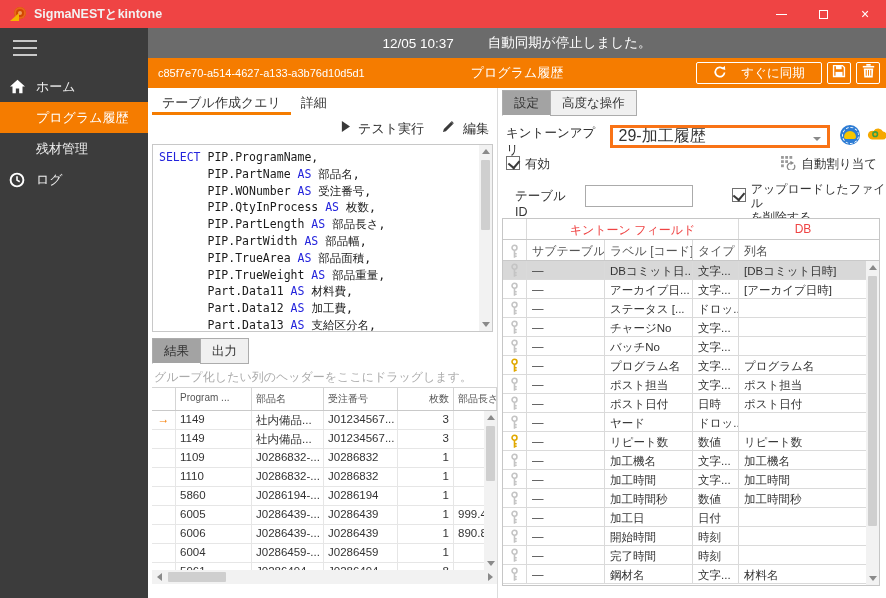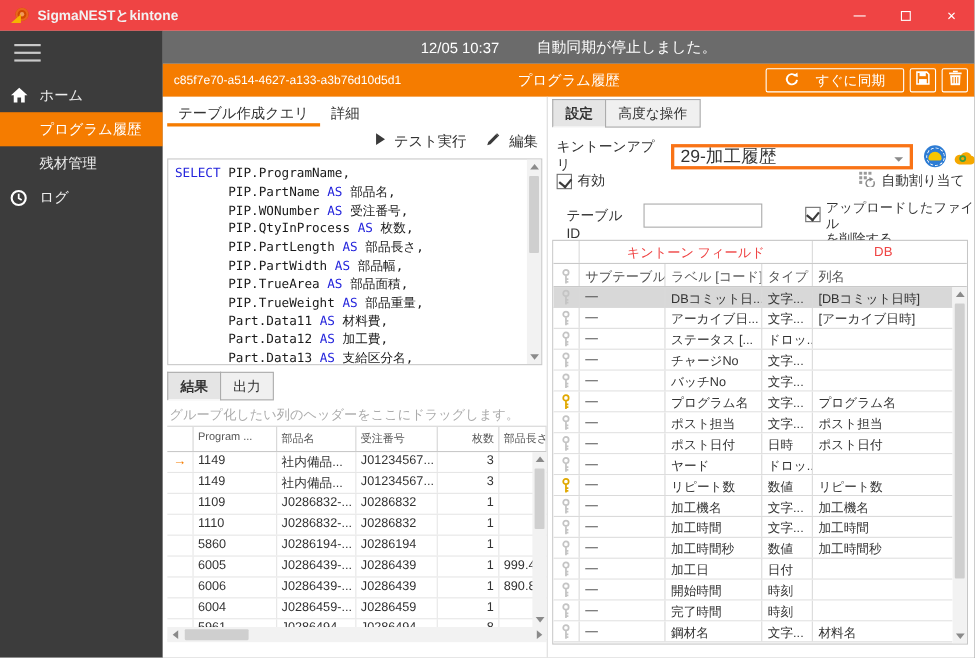--- a/index.html
+++ b/index.html
@@ -70,42 +70,42 @@
   .vscroll .arr.up { top:0; } .vscroll .arr.down { bottom:0; }
   .vscroll .thumb { position:absolute; left:2px; width:9px; background:#CFCFCF; border-radius:1px; }
   .tri-up { width:0;height:0;border-left:4px solid transparent;border-right:4px solid transparent;border-bottom:5px solid #8A8A8A; }
   .tri-down { width:0;height:0;border-left:4px solid transparent;border-right:4px solid transparent;border-top:5px solid #8A8A8A; }
   .tri-left { width:0;height:0;border-top:4px solid transparent;border-bottom:4px solid transparent;border-right:5px solid #8A8A8A; }
   .tri-right { width:0;height:0;border-top:4px solid transparent;border-bottom:4px solid transparent;border-left:5px solid #8A8A8A; }
 
   
   .rtabs { position:absolute; left:4px; top:250px; display:flex; }
   .boxtab { border:1px solid #ACACAC; padding:4px 11px 3px; font-size:12.5px; color:#333; background:#F0F0F0; margin-right:-1px; }
-  .boxtab.active { background:#e5e5e5; border-bottom-color:#fff;font-weight:bold; }
+  .boxtab.active { background:#a3a3a3; border-bottom-color:#fff; }
   .group-hint { position:absolute; left:6px; top:281px; font-size:12px; color:#ABABAB; }
 
   
   .grid { position:absolute; left:4px; top:299px; width:345px; height:197px; border-top:1px solid #D5D5D5; overflow:hidden; }
   .g-row { display:flex; height:19px; border-bottom:1px solid #E6E6E6; }
   .g-row.hdr { height:23px; border-bottom:1px solid #C9C9C9; color:#555; }
   .g-cell { flex:none; border-right:1px solid #E6E6E6; font-size:11.5px; color:#333; padding:2px 4px 0;
             overflow:hidden; white-space:nowrap; }
   .g-row.hdr .g-cell { font-size:10px; padding-top:4px; color:#555; border-right:1px solid #D5D5D5; }
   .g-c0 { width:24px; text-align:center; color:#F57C00; font-size:12px; padding:1px 0 0; }
   .g-c1 { width:76px; } .g-c2 { width:72px; } .g-c3 { width:74px; }
   .g-c4 { width:56px; text-align:right; } .g-c5 { width:43px; text-align:right; border-right:none; }
   .grid .vscroll { top:23px; bottom:14px; right:0; }
   .hscroll { position:absolute; left:0; right:0; bottom:0; height:14px; background:#F2F2F2; }
   .hscroll .arr { position:absolute; top:0; width:14px; height:14px; display:flex; align-items:center; justify-content:center; }
   .hscroll .arr.left { left:0; } .hscroll .arr.right { right:0; }
   .hscroll .thumb { position:absolute; left:16px; top:2px; width:58px; height:10px; background:#CFCFCF; border-radius:1px; }
 
   
   .stabs { position:absolute; left:4px; top:2px; display:flex; }
-  .form-row { position:absolute; left:0; width:389px; display:flex; align-items:center; font-size:12.5px; color:#333; }
+  .form-row { position:absolute; left:0; width:389px; display:flex; font-size:12.5px; color:#333; }
   .lbl { color:#333; }
   .combo { position:relative; width:237px; height:23px; border:3px solid #f97316; background:#fff; font-size:16px;
            display:flex; align-items:center; padding-left:6px; }
   .combo .tri-down { position:absolute; right:6px; top:9px; border-left-width:4px; border-right-width:4px; border-top-width:4px; }
   .checkbox { width:14px; height:14px; border:1px solid #707070; background:#fff; position:relative; flex:none; }
   .checkbox.checked::after { content:""; position:absolute; left:2.5px; top:1px; width:6px; height:8px;
            border-right:2px solid #3A3A3A; border-bottom:2px solid #3A3A3A; transform:rotate(40deg); }
   .textinput { width:108px; height:22px; border:1px solid #ABABAB; background:#fff; font-size:12px; padding:0 4px;
            font-family:"Liberation Sans", sans-serif; }
   .two-line { font-size:12px; line-height:14px; color:#333; }

